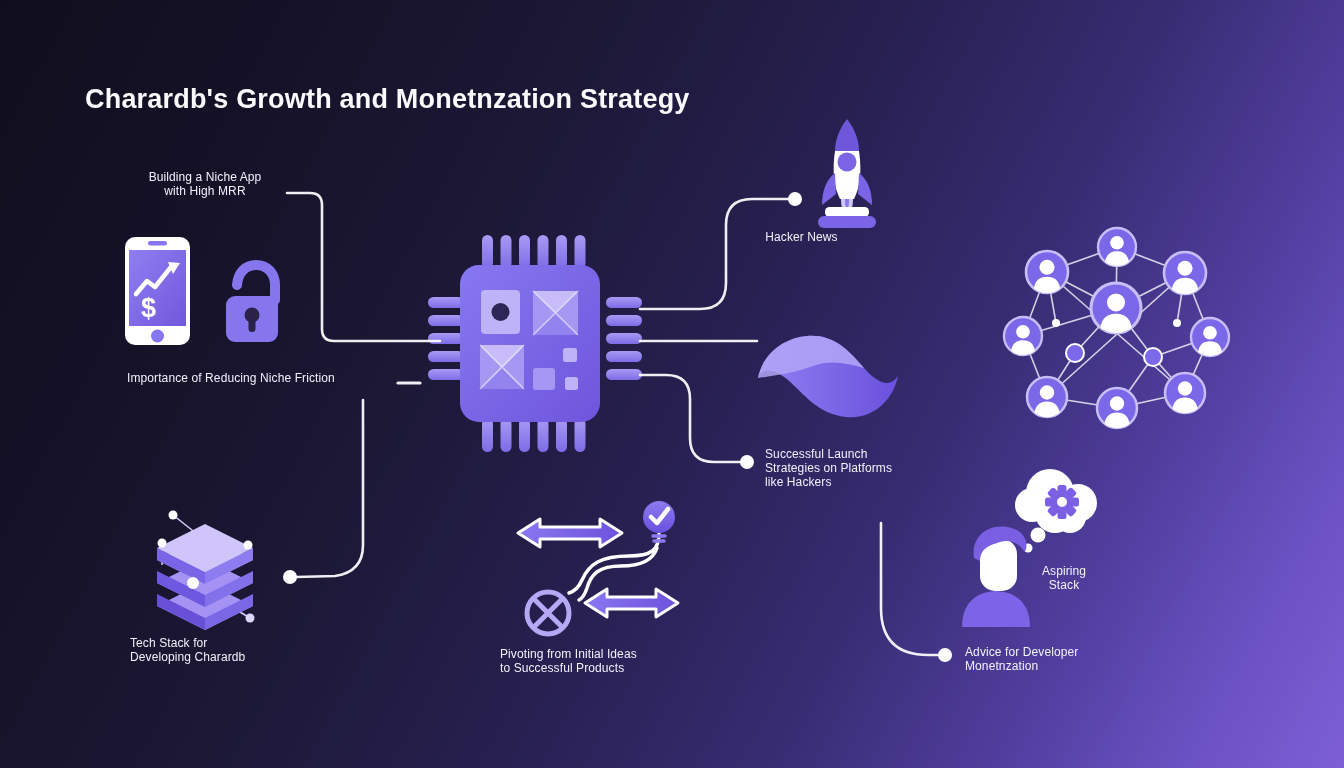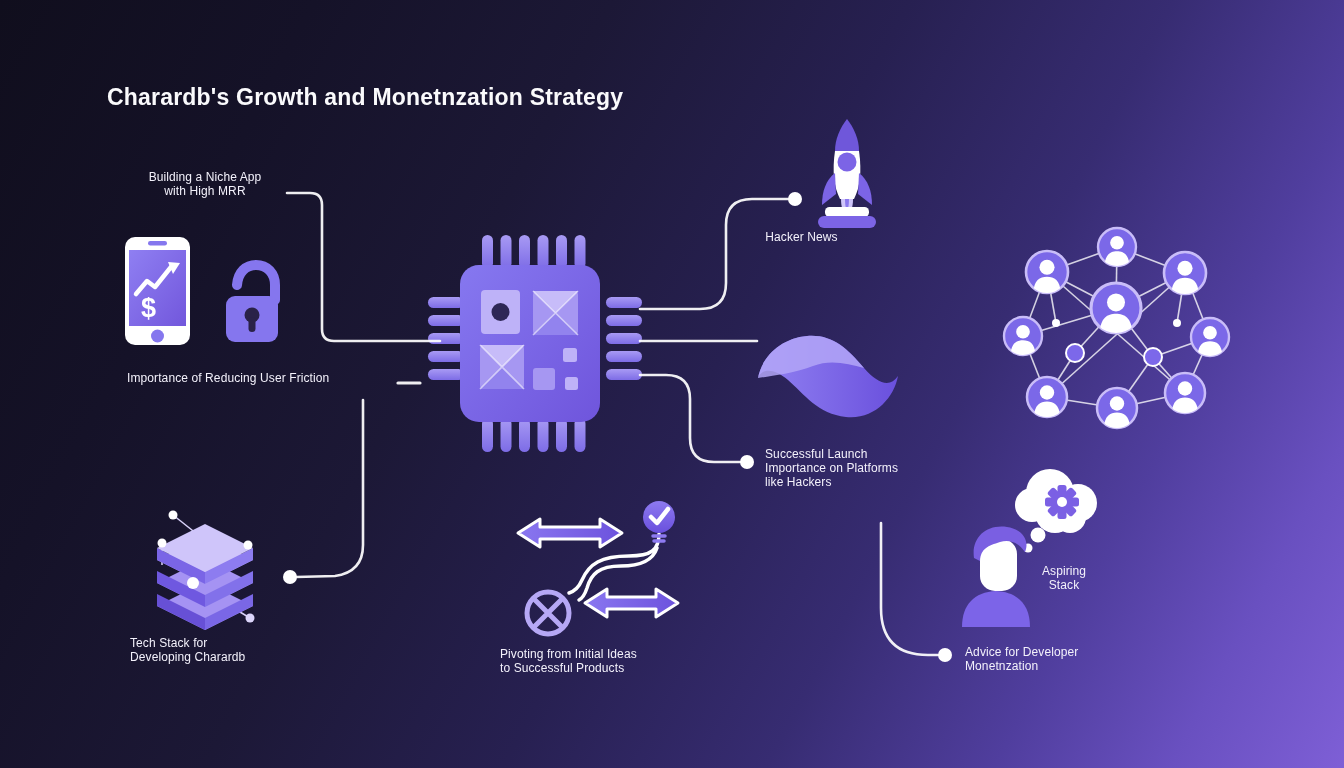--- a/index.html
+++ b/index.html
@@ -8,36 +8,36 @@
     font-family:"Liberation Sans","DejaVu Sans",sans-serif;
     background:linear-gradient(118deg,#100e1d 0%,#151228 18%,#1c1836 35%,#272051 52%,#372c72 67%,#503e9e 80%,#6950c0 90%,#7e5fd6 100%);
   }
   .label{
     position:absolute;color:#f3f1fb;font-size:12px;line-height:1.18;
     white-space:pre-line;font-weight:500;letter-spacing:.1px;
   }
   .center{text-align:center;}
   #title{
     position:absolute;left:85px;top:84px;color:#fafafc;
-    font-size:23px;font-weight:bold;letter-spacing:.2px;margin-left:22px;
+    font-size:27px;font-weight:bold;letter-spacing:.2px;
   }
   svg{position:absolute;overflow:visible;}
   #connectors{left:0;top:0;pointer-events:none;}
 </style>
 </head>
 <body>
 
 <div id="title">Charardb's Growth and Monetnzation Strategy</div>
 
 <div class="label center" style="left:95px;top:170px;width:220px;">Building a Niche App
 with High MRR</div>
-<div class="label" style="left:127px;top:371px;">Importance of Reducing User Friction</div>
+<div class="label" style="left:127px;top:371px;">Importance of Reducing Niche Friction</div>
 <div class="label center" style="left:744px;top:230px;width:115px;">Hacker News</div>
 <div class="label" style="left:765px;top:447px;">Successful Launch
-Importance on Platforms
+Strategies on Platforms
 like Hackers</div>
 <div class="label" style="left:130px;top:636px;">Tech Stack for
 Developing Charardb</div>
 <div class="label" style="left:500px;top:647px;">Pivoting from Initial Ideas
 to Successful Products</div>
 <div class="label center" style="left:1027px;top:564px;width:74px;">Aspiring
 Stack</div>
 <div class="label" style="left:965px;top:645px;">Advice for Developer
 Monetnzation</div>
 

